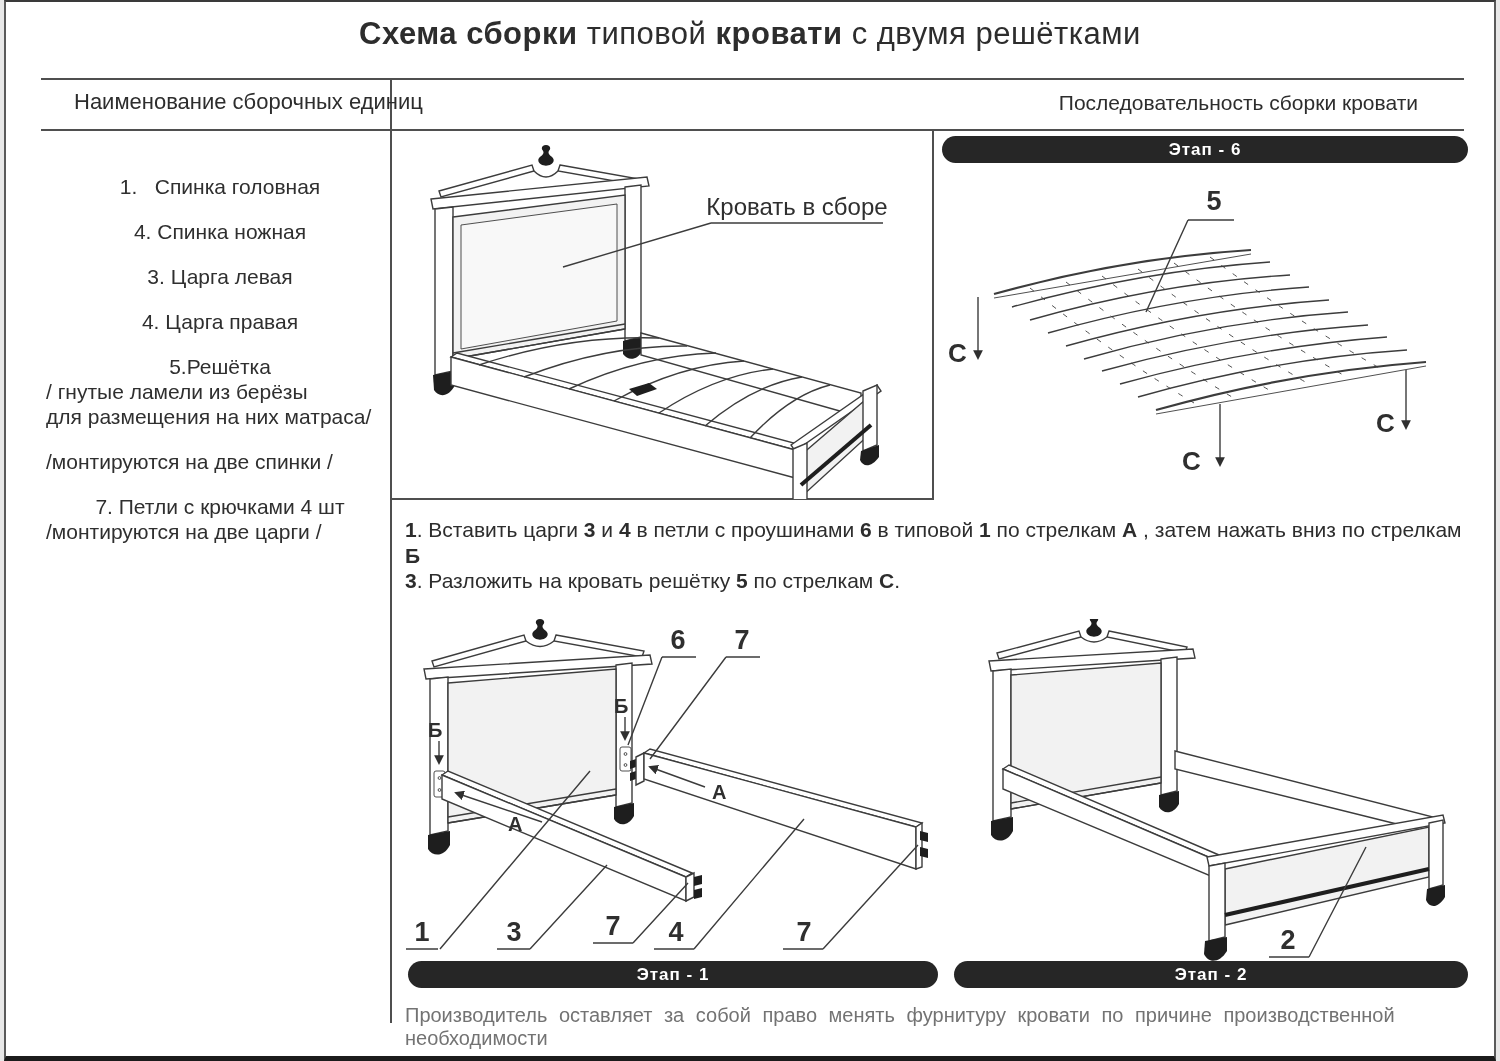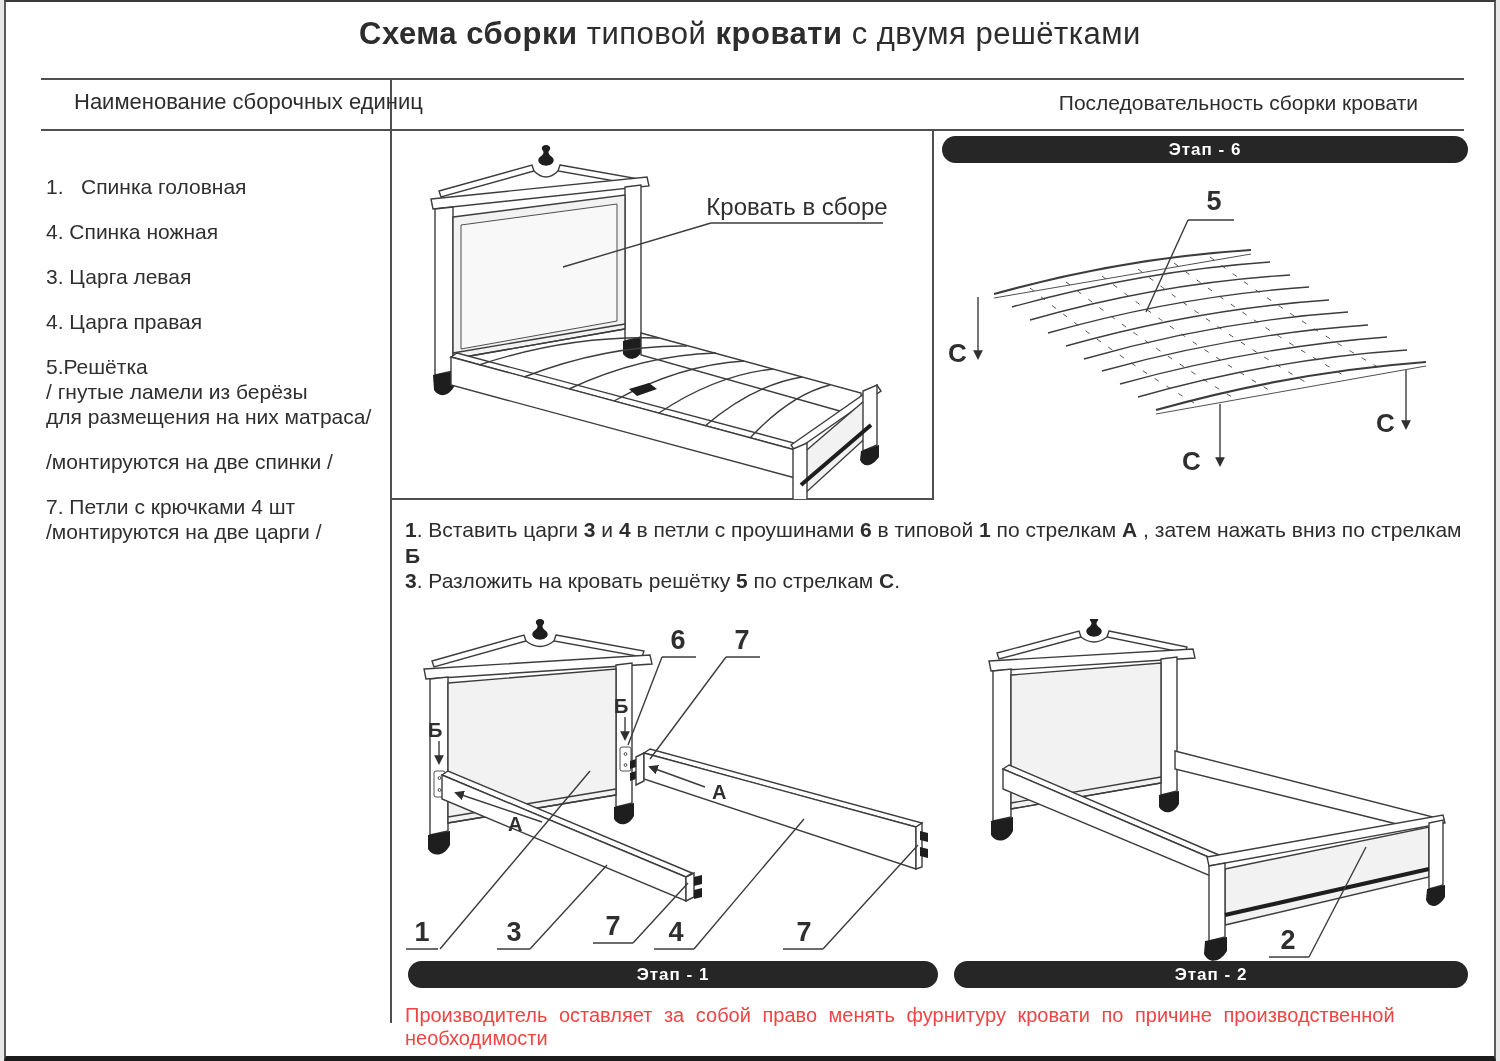--- a/index.html
+++ b/index.html
@@ -11,30 +11,30 @@
     border-top:2px solid #3a3a3a; border-bottom:5px solid #1c1c1c;
     overflow:hidden; margin:0 auto;
   }
   .title{position:absolute; top:14px; left:0; width:100%; text-align:center;
          font-size:31px; letter-spacing:0.5px; color:#2d2d2d;}
   .title .b{font-weight:bold;}
   .rule{position:absolute; background:#4f4f4f;}
   .cell-header{position:absolute; font-size:22px; color:#2d2d2d;margin-left:26px;}
   .parts-list{position:absolute; left:40px; top:172px; width:348px; font-size:21px; line-height:25px;}
   .parts-item{margin-bottom:20px;}
-  .parts-label{white-space:pre-wrap;}
+  .parts-label{white-space:pre-wrap;text-align:center;}
   .parts-note{white-space:pre-line;}
   .pill{position:absolute; height:27px; background:#262626; border-radius:14px;
         color:#ffffff; font-size:17px; font-weight:bold; letter-spacing:1px;
         display:flex; align-items:center; justify-content:center;}
   .instructions{position:absolute; left:399px; top:515px; width:1062px;
                 font-size:21px; line-height:25.5px; color:#2d2d2d;}
   .instructions .b{font-weight:bold;}
   .footer{position:absolute; left:399px; top:1002px; width:1062px;
-          font-size:20px; word-spacing:6px; color:#ef4444;}
+          font-size:20px; word-spacing:6px; color:#737373;}
   svg{position:absolute;}
   svg text{font-family:"Liberation Sans",sans-serif; fill:#2f2f2f;}
   svg .num{font-size:27px; font-weight:bold;}
   svg .let{font-size:20px; font-weight:bold;}
   svg .clet{font-size:26px; font-weight:bold;}
   svg .callout{font-size:24px;}
   svg .ln{stroke:#3c3c3c; fill:none; stroke-width:1.4;}
   svg .w{fill:#ffffff;}
   svg .panel{fill:#f2f2f2;}
   svg .blk{fill:#1e1e1e; stroke:none;}

